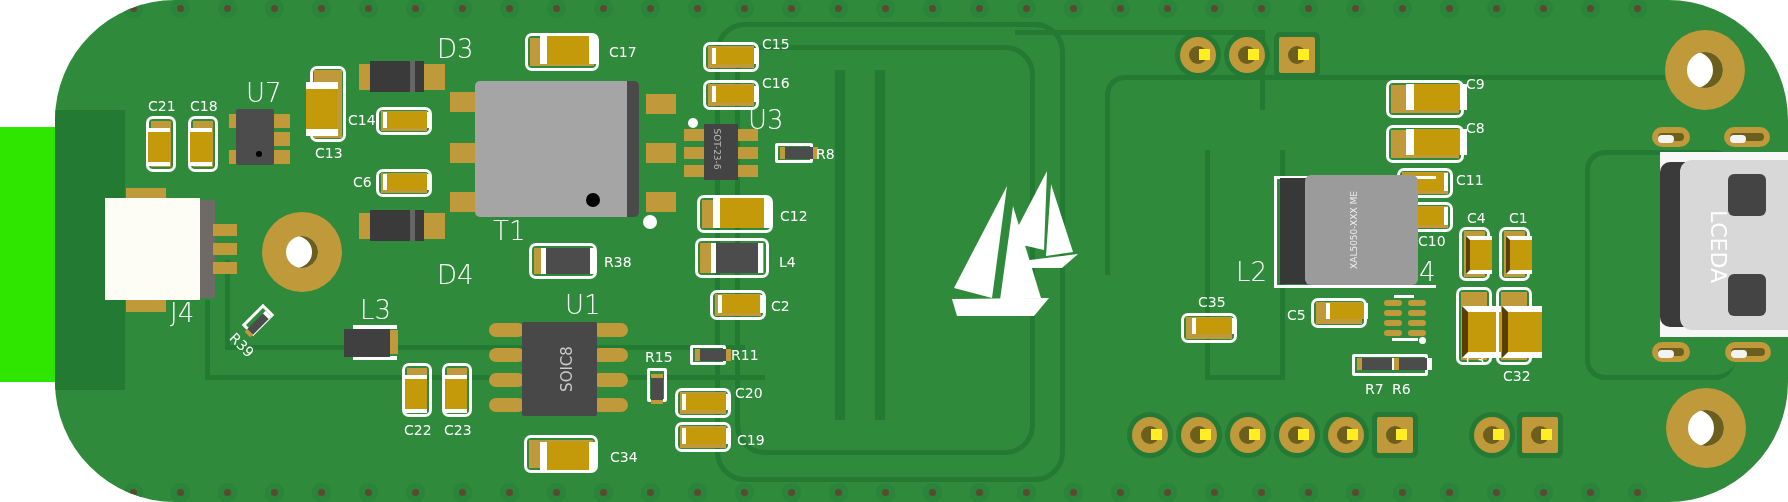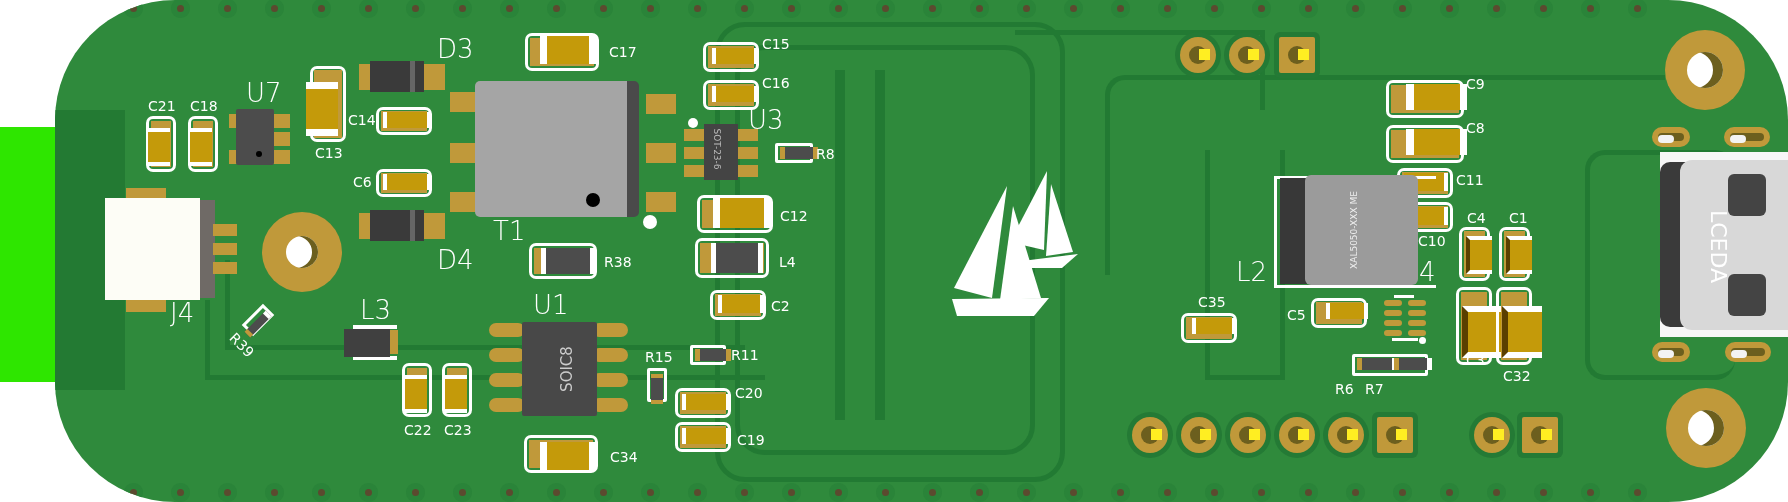--- a/index.html
+++ b/index.html
@@ -152,21 +152,21 @@
 
 <span class="label" style="left:353px;top:175px;">C6</span>
 <div class="outline" style="left:376px;top:169px;width:56px;height:28px;"></div>
 <div class="pad" style="left:381px;top:173px;width:46px;height:20px;"></div>
 <div class="body-tan" style="left:383px;top:174px;width:40px;height:16px;border-left:4px solid #fff;border-right:4px solid #fff;"></div>
 
 <div class="pad" style="left:359px;top:213px;width:86px;height:26px;"></div>
 <div class="chip" style="left:370px;top:210px;width:54px;height:31px;background:#3a3a3a;">
     <div class="abs" style="left:40px;top:0;width:5px;height:31px;background:#666;"></div>
   </div>
-<span class="label big" style="left:437px;top:247px;">D4</span>
+<span class="label big" style="left:437px;top:262px;">D4</span>
 
 <div class="mount" style="left:262px;top:212px;width:80px;height:80px;">
     <div class="hole" style="left:24px;top:24px;width:32px;height:32px;box-shadow:inset -6px 0 0 #6c5f1e;"></div>
   </div>
 
 <div class="pad" style="left:126px;top:188px;width:40px;height:14px;"></div>
 <div class="pad" style="left:126px;top:298px;width:40px;height:14px;"></div>
 <div class="abs" style="left:105px;top:198px;width:95px;height:102px;background:#fdfdf6;"></div>
 <div class="abs" style="left:200px;top:200px;width:15px;height:98px;background:#6f6a66;"></div>
 <div class="pad" style="left:213px;top:224px;width:24px;height:12px;"></div>
@@ -209,21 +209,21 @@
 <div class="outline" style="left:525px;top:33px;width:74px;height:38px;"></div>
 <div class="pad" style="left:530px;top:38px;width:64px;height:28px;"></div>
 <div class="body-tan" style="left:540px;top:36px;width:42px;height:28px;border-left:7px solid #fff;border-right:7px solid #fff;"></div>
 <span class="label" style="left:609px;top:45px;">C17</span>
 
 <div class="outline" style="left:529px;top:243px;width:68px;height:36px;"></div>
 <div class="pad" style="left:534px;top:248px;width:58px;height:26px;"></div>
 <div class="chip" style="left:541px;top:248px;width:44px;height:26px;border-left:5px solid #fff;border-right:5px solid #fff;"></div>
 <span class="label" style="left:604px;top:255px;">R38</span>
 
-<span class="label big" style="left:533px;top:292px;">U1</span>
+<span class="label big" style="left:565px;top:292px;">U1</span>
 <div class="pad" style="left:489px;top:323px;width:36px;height:14px;border-radius:7px;"></div>
 <div class="pad" style="left:489px;top:348px;width:36px;height:14px;border-radius:7px;"></div>
 <div class="pad" style="left:489px;top:373px;width:36px;height:14px;border-radius:7px;"></div>
 <div class="pad" style="left:489px;top:398px;width:36px;height:14px;border-radius:7px;"></div>
 <div class="pad" style="left:592px;top:323px;width:36px;height:14px;border-radius:7px;"></div>
 <div class="pad" style="left:592px;top:348px;width:36px;height:14px;border-radius:7px;"></div>
 <div class="pad" style="left:592px;top:373px;width:36px;height:14px;border-radius:7px;"></div>
 <div class="pad" style="left:592px;top:398px;width:36px;height:14px;border-radius:7px;"></div>
 <div class="chip" style="left:522px;top:322px;width:75px;height:94px;background:#484848;border-radius:2px;">
   <span class="abs" style="left:22px;top:38px;color:#ccc;font-family:'DejaVu Sans',sans-serif;font-size:15px;transform:rotate(-90deg);">SOIC8</span>
@@ -362,21 +362,21 @@
 <div class="pad" style="left:1408px;top:310px;width:18px;height:6px;border-radius:3px;"></div>
 <div class="pad" style="left:1408px;top:320px;width:18px;height:6px;border-radius:3px;"></div>
 <div class="pad" style="left:1408px;top:330px;width:18px;height:6px;border-radius:3px;"></div>
 <div class="abs" style="left:1392px;top:338px;width:26px;height:3px;background:#fff;"></div>
 <div class="abs" style="left:1419px;top:337px;width:7px;height:7px;border-radius:50%;background:#fff;"></div>
 
 <div class="outline" style="left:1352px;top:354px;width:76px;height:22px;border-radius:2px;"></div>
 <div class="chip" style="left:1357px;top:358px;width:30px;height:12px;border-left:5px solid #c0993a;border-right:5px solid #fff;"></div>
 <div class="chip" style="left:1394px;top:358px;width:28px;height:12px;border-left:5px solid #c0993a;border-right:5px solid #fff;"></div>
 <span class="label" style="left:1365px;top:382px;">R7</span>
-<span class="label" style="left:1335px;top:382px;">R6</span>
+<span class="label" style="left:1392px;top:382px;">R6</span>
 
 <span class="label" style="left:1467px;top:211px;">C4</span>
 <div class="outline" style="left:1459px;top:227px;width:31px;height:54px;"></div>
 <div class="pad" style="left:1464px;top:231px;width:21px;height:46px;"></div>
 <div class="body-tan" style="left:1466px;top:236px;width:22px;height:30px;border-left:4px solid #5a3f00;border-bottom:4px solid #fff;border-top:4px solid #fff;"></div>
 
 <span class="label" style="left:1509px;top:211px;">C1</span>
 <div class="outline" style="left:1499px;top:227px;width:31px;height:54px;"></div>
 <div class="pad" style="left:1504px;top:231px;width:21px;height:46px;"></div>
 <div class="body-tan" style="left:1506px;top:236px;width:22px;height:30px;border-left:4px solid #5a3f00;border-bottom:4px solid #fff;border-top:4px solid #fff;"></div>

